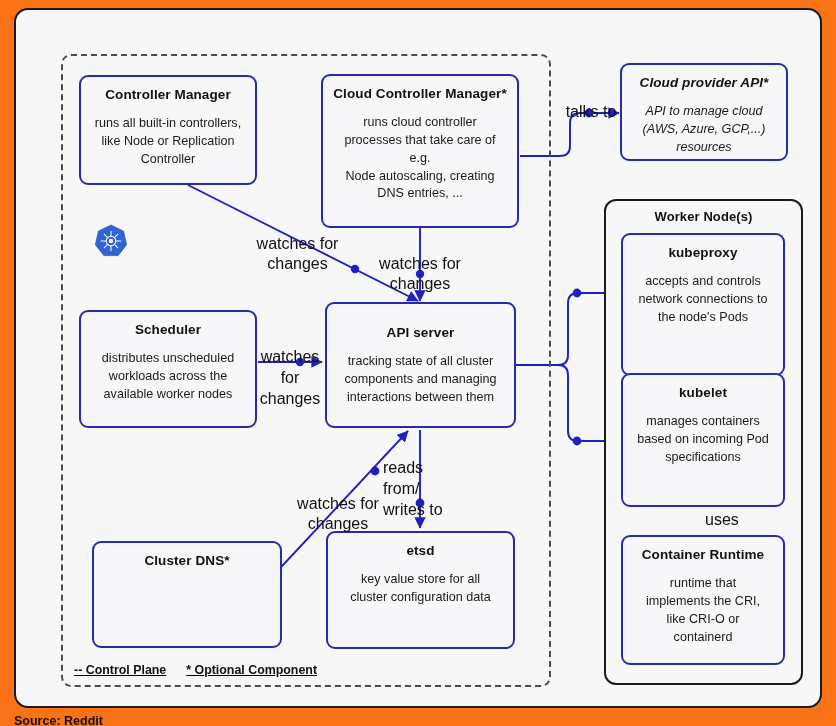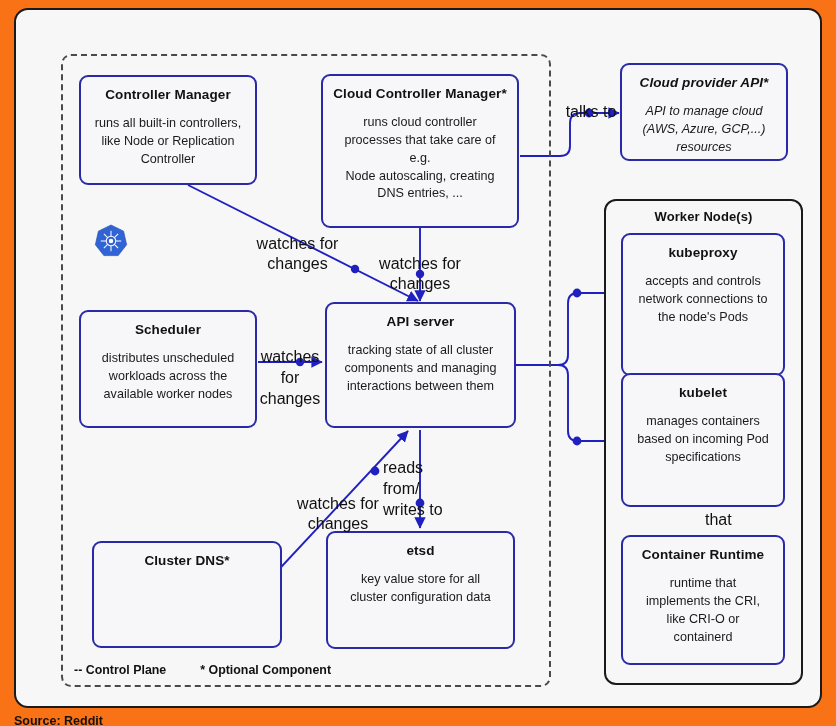--- a/index.html
+++ b/index.html
@@ -47,21 +47,21 @@
     margin-top:11px;white-space:pre-line;
   }
 
   
   .elabel{
     position:absolute;font-size:16px;color:#111;line-height:1.25;
     text-align:center;white-space:pre-line;background:transparent;
   }
 
   
-  #legend{position:absolute;left:74px;top:663px;display:flex;gap:34px;align-items:center;}
+  #legend{position:absolute;left:74px;top:663px;display:flex;gap:20px;align-items:center;text-decoration:underline;}
   #legend .li{font-size:12.4px;font-weight:bold;color:#111;}
 
   #k8s-logo{position:absolute;left:94px;top:224px;width:34px;height:34px;}
 
   #source-note{
     position:absolute;left:14px;top:714px;font-size:12.5px;font-weight:bold;color:#111;
   }
 
   svg#wires{position:absolute;left:0;top:0;width:836px;height:726px;pointer-events:none;}
 </style>
@@ -144,21 +144,21 @@
 DNS entries, ...</div>
   </div>
 
   <div class="box" style="left:79px;top:310px;width:178px;height:118px;">
     <div class="title">Scheduler</div>
     <div class="desc">distributes unscheduled
 workloads across the
 available worker nodes</div>
   </div>
 
-  <div class="box" style="left:325px;top:302px;width:191px;height:126px;">
+  <div class="box" style="left:325px;top:302px;width:191px;height:126px;justify-content:center;">
     <div class="title">API server</div>
     <div class="desc">tracking state of all cluster
 components and managing
 interactions between them</div>
   </div>
 
   <div class="box" style="left:92px;top:541px;width:190px;height:107px;">
     <div class="title">Cluster DNS*</div>
   </div>
 
@@ -212,17 +212,17 @@
   <div class="elabel" style="left:565px;top:102px;width:52px;">talks to</div>
 
   <div class="elabel" style="left:255px;top:347px;width:70px;line-height:1.3;">watches for
 changes</div>
 
   <div class="elabel" style="left:383px;top:458px;width:76px;line-height:1.3;text-align:left;">reads from/
 writes to</div>
 
   <div class="elabel" style="left:281px;top:494px;width:114px;">watches for changes</div>
 
-  <div class="elabel" style="left:705px;top:510px;width:36px;text-align:left;">that</div>
+  <div class="elabel" style="left:705px;top:510px;width:36px;text-align:left;">uses</div>
 
   <div id="source-note">Source: Reddit</div>
 
 </div>
 
 </body></html>

